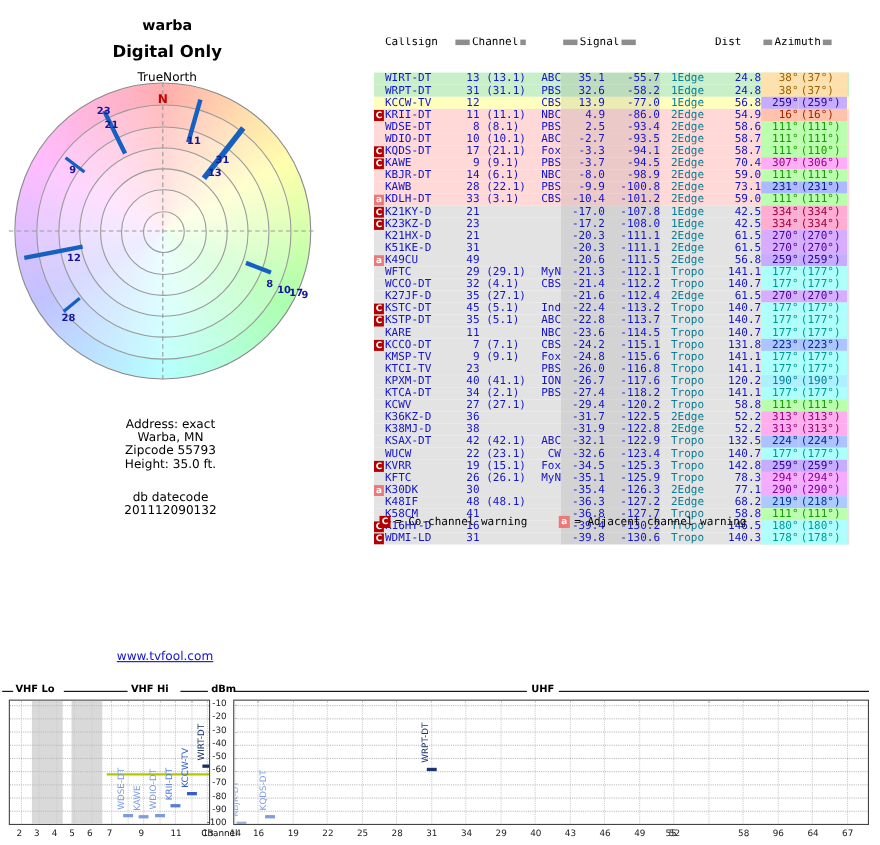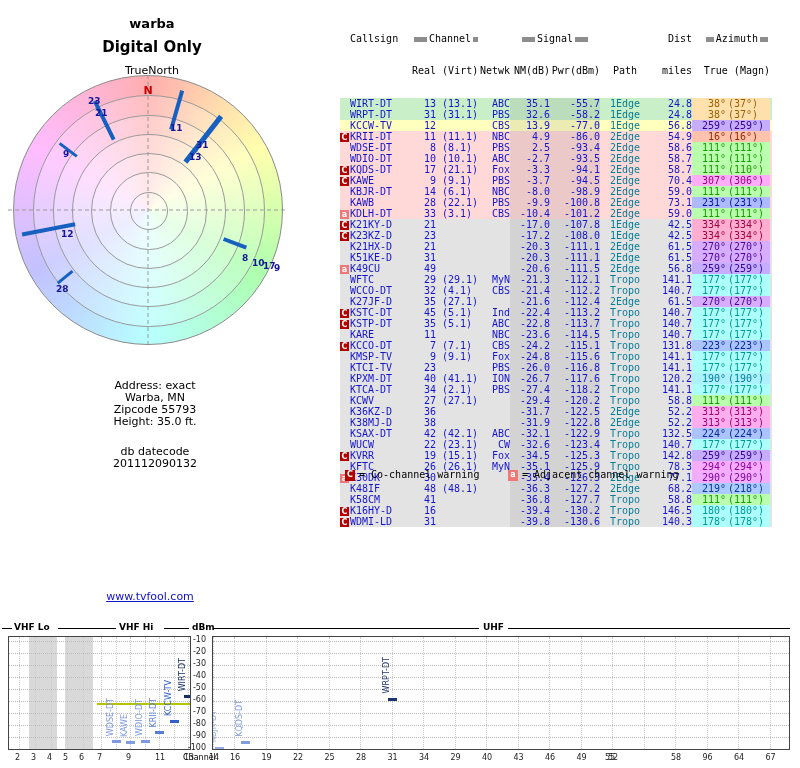--- a/index.html
+++ b/index.html
@@ -38,22 +38,22 @@
     font:10px "DejaVu Sans Mono",monospace;white-space:pre}
   .thead-row{display:flex;height:10px;line-height:10px;color:#000}
   .trow{display:flex;height:11px;line-height:11px}
   .cell{display:inline-block;overflow:hidden}
   .w-mk{width:10px}.w-cs{width:62px}.w-re{width:24px;text-align:right}
   .w-vi{width:42px;text-align:left}.w-nw{width:32px;text-align:right}
   .w-nm{width:40px;text-align:right}.w-pw{width:50px;text-align:right}
   .w-pa{width:50px;text-align:center}.w-di{width:42px;text-align:right}
   .w-at{width:34px;text-align:right}.w-am{width:44px;padding-left:2px}
   .g-cs{width:62px}.g-ch{width:66px;text-align:center}.g-nw{width:32px}
-  .g-sig{width:90px;text-align:center}.g-pa{width:50px}.g-di{width:42px;text-align:right}
-  .g-az{width:78px;text-align:right}
+  .g-sig{width:90px;}.g-pa{width:50px}.g-di{width:42px;}
+  .g-az{width:78px;text-align:left}
   .hbar{display:inline-block;width:13px;height:5px;background:#8d8d8d;margin:0 2px;vertical-align:middle}
   .hbar.sm{width:8px}
   .t-green{background:#c8efc8}.t-yellow{background:#ffffbe}.t-pink{background:#ffd8d8}.t-gray{background:#e3e3e3}
   .c-link{color:#1414cc}.c-num{color:#1414cc}.c-path{color:#0a7d96}
   .sigbg{box-shadow:inset 0 0 0 99px rgba(110,110,110,0.14)}
   .mkbox{display:inline-block;width:9px;height:10px;line-height:10px;text-align:center;
     color:#fff;font:bold 8px "DejaVu Sans",sans-serif}
   .mk-c{background:#b30000}.mk-a{background:#ee7777}
   .legend{position:absolute;left:340px;top:469px;width:460px;height:14px;
     font:10px "DejaVu Sans Mono",monospace}
@@ -132,31 +132,20 @@
 <div class="table-block">
   <div class="thead-row">
     <span class="cell w-mk"></span>
     <span class="cell g-cs">Callsign</span>
     <span class="cell g-ch"><span class="hbar"></span><span>Channel</span><span class="hbar"></span></span>
     <span class="cell g-nw"></span>
     <span class="cell g-sig"><span class="hbar"></span><span>Signal</span><span class="hbar"></span></span>
     <span class="cell g-pa"></span>
     <span class="cell g-di">Dist</span>
     <span class="cell g-az"><span class="hbar sm"></span><span>Azimuth</span><span class="hbar sm"></span></span>
-  </div>
-  <div class="thead-row">
-    <span class="cell w-mk"></span>
-    <span class="cell g-cs"></span>
-    <span class="cell g-ch">Real (Virt)</span>
-    <span class="cell g-nw" style="text-align:right">Netwk</span>
-    <span class="cell w-nm">NM(dB)</span>
-    <span class="cell w-pw">Pwr(dBm)</span>
-    <span class="cell w-pa">Path</span>
-    <span class="cell w-di">miles</span>
-    <span class="cell g-az">True (Magn)</span>
   </div>
   <div id="rows"><div class="trow t-green"><span class="cell w-mk"></span><span class="cell w-cs c-link">WIRT-DT</span><span class="cell w-re c-num">13</span><span class="cell w-vi c-num"> (13.1)</span><span class="cell w-nw c-num">ABC</span><span class="cell w-nm c-num sigbg">35.1</span><span class="cell w-pw c-num sigbg">-55.7</span><span class="cell w-pa c-path">1Edge</span><span class="cell w-di c-num">24.8</span><span class="cell w-at" style="background: rgb(255, 225, 173); color: rgb(153, 97, 0);">38°</span><span class="cell w-am" style="background: rgb(255, 224, 173); color: rgb(153, 94, 0);">(37°)</span></div><div class="trow t-green"><span class="cell w-mk"></span><span class="cell w-cs c-link">WRPT-DT</span><span class="cell w-re c-num">31</span><span class="cell w-vi c-num"> (31.1)</span><span class="cell w-nw c-num">PBS</span><span class="cell w-nm c-num sigbg">32.6</span><span class="cell w-pw c-num sigbg">-58.2</span><span class="cell w-pa c-path">1Edge</span><span class="cell w-di c-num">24.8</span><span class="cell w-at" style="background: rgb(255, 225, 173); color: rgb(153, 97, 0);">38°</span><span class="cell w-am" style="background: rgb(255, 224, 173); color: rgb(153, 94, 0);">(37°)</span></div><div class="trow t-yellow"><span class="cell w-mk"></span><span class="cell w-cs c-link">KCCW-TV</span><span class="cell w-re c-num">12</span><span class="cell w-vi c-num"></span><span class="cell w-nw c-num">CBS</span><span class="cell w-nm c-num sigbg">13.9</span><span class="cell w-pw c-num sigbg">-77.0</span><span class="cell w-pa c-path">1Edge</span><span class="cell w-di c-num">56.8</span><span class="cell w-at" style="background: rgb(199, 173, 255); color: rgb(48, 0, 153);">259°</span><span class="cell w-am" style="background: rgb(199, 173, 255); color: rgb(48, 0, 153);">(259°)</span></div><div class="trow t-pink"><span class="cell w-mk"><span class="mkbox mk-c">C</span></span><span class="cell w-cs c-link">KRII-DT</span><span class="cell w-re c-num">11</span><span class="cell w-vi c-num"> (11.1)</span><span class="cell w-nw c-num">NBC</span><span class="cell w-nm c-num sigbg">4.9</span><span class="cell w-pw c-num sigbg">-86.0</span><span class="cell w-pa c-path">2Edge</span><span class="cell w-di c-num">54.9</span><span class="cell w-at" style="background: rgb(255, 195, 173); color: rgb(153, 41, 0);">16°</span><span class="cell w-am" style="background: rgb(255, 195, 173); color: rgb(153, 41, 0);">(16°)</span></div><div class="trow t-pink"><span class="cell w-mk"></span><span class="cell w-cs c-link">WDSE-DT</span><span class="cell w-re c-num">8</span><span class="cell w-vi c-num"> (8.1)</span><span class="cell w-nw c-num">PBS</span><span class="cell w-nm c-num sigbg">2.5</span><span class="cell w-pw c-num sigbg">-93.4</span><span class="cell w-pa c-path">2Edge</span><span class="cell w-di c-num">58.6</span><span class="cell w-at" style="background: rgb(186, 255, 173); color: rgb(23, 153, 0);">111°</span><span class="cell w-am" style="background: rgb(186, 255, 173); color: rgb(23, 153, 0);">(111°)</span></div><div class="trow t-pink"><span class="cell w-mk"></span><span class="cell w-cs c-link">WDIO-DT</span><span class="cell w-re c-num">10</span><span class="cell w-vi c-num"> (10.1)</span><span class="cell w-nw c-num">ABC</span><span class="cell w-nm c-num sigbg">-2.7</span><span class="cell w-pw c-num sigbg">-93.5</span><span class="cell w-pa c-path">2Edge</span><span class="cell w-di c-num">58.7</span><span class="cell w-at" style="background: rgb(186, 255, 173); color: rgb(23, 153, 0);">111°</span><span class="cell w-am" style="background: rgb(186, 255, 173); color: rgb(23, 153, 0);">(111°)</span></div><div class="trow t-pink"><span class="cell w-mk"><span class="mkbox mk-c">C</span></span><span class="cell w-cs c-link">KQDS-DT</span><span class="cell w-re c-num">17</span><span class="cell w-vi c-num"> (21.1)</span><span class="cell w-nw c-num">Fox</span><span class="cell w-nm c-num sigbg">-3.3</span><span class="cell w-pw c-num sigbg">-94.1</span><span class="cell w-pa c-path">2Edge</span><span class="cell w-di c-num">58.7</span><span class="cell w-at" style="background: rgb(186, 255, 173); color: rgb(23, 153, 0);">111°</span><span class="cell w-am" style="background: rgb(187, 255, 173); color: rgb(26, 153, 0);">(110°)</span></div><div class="trow t-pink"><span class="cell w-mk"><span class="mkbox mk-c">C</span></span><span class="cell w-cs c-link">KAWE</span><span class="cell w-re c-num">9</span><span class="cell w-vi c-num"> (9.1)</span><span class="cell w-nw c-num">PBS</span><span class="cell w-nm c-num sigbg">-3.7</span><span class="cell w-pw c-num sigbg">-94.5</span><span class="cell w-pa c-path">2Edge</span><span class="cell w-di c-num">70.4</span><span class="cell w-at" style="background: rgb(255, 173, 245); color: rgb(153, 0, 135);">307°</span><span class="cell w-am" style="background: rgb(255, 173, 247); color: rgb(153, 0, 138);">(306°)</span></div><div class="trow t-pink"><span class="cell w-mk"></span><span class="cell w-cs c-link">KBJR-DT</span><span class="cell w-re c-num">14</span><span class="cell w-vi c-num"> (6.1)</span><span class="cell w-nw c-num">NBC</span><span class="cell w-nm c-num sigbg">-8.0</span><span class="cell w-pw c-num sigbg">-98.9</span><span class="cell w-pa c-path">2Edge</span><span class="cell w-di c-num">59.0</span><span class="cell w-at" style="background: rgb(186, 255, 173); color: rgb(23, 153, 0);">111°</span><span class="cell w-am" style="background: rgb(186, 255, 173); color: rgb(23, 153, 0);">(111°)</span></div><div class="trow t-pink"><span class="cell w-mk"></span><span class="cell w-cs c-link">KAWB</span><span class="cell w-re c-num">28</span><span class="cell w-vi c-num"> (22.1)</span><span class="cell w-nw c-num">PBS</span><span class="cell w-nm c-num sigbg">-9.9</span><span class="cell w-pw c-num sigbg">-100.8</span><span class="cell w-pa c-path">2Edge</span><span class="cell w-di c-num">73.1</span><span class="cell w-at" style="background: rgb(173, 186, 255); color: rgb(0, 23, 153);">231°</span><span class="cell w-am" style="background: rgb(173, 186, 255); color: rgb(0, 23, 153);">(231°)</span></div><div class="trow t-pink"><span class="cell w-mk"><span class="mkbox mk-a">a</span></span><span class="cell w-cs c-link">KDLH-DT</span><span class="cell w-re c-num">33</span><span class="cell w-vi c-num"> (3.1)</span><span class="cell w-nw c-num">CBS</span><span class="cell w-nm c-num sigbg">-10.4</span><span class="cell w-pw c-num sigbg">-101.2</span><span class="cell w-pa c-path">2Edge</span><span class="cell w-di c-num">59.0</span><span class="cell w-at" style="background: rgb(186, 255, 173); color: rgb(23, 153, 0);">111°</span><span class="cell w-am" style="background: rgb(186, 255, 173); color: rgb(23, 153, 0);">(111°)</span></div><div class="trow t-gray"><span class="cell w-mk"><span class="mkbox mk-c">C</span></span><span class="cell w-cs c-link">K21KY-D</span><span class="cell w-re c-num">21</span><span class="cell w-vi c-num"></span><span class="cell w-nw c-num"></span><span class="cell w-nm c-num sigbg">-17.0</span><span class="cell w-pw c-num sigbg">-107.8</span><span class="cell w-pa c-path">1Edge</span><span class="cell w-di c-num">42.5</span><span class="cell w-at" style="background: rgb(255, 173, 209); color: rgb(153, 0, 66);">334°</span><span class="cell w-am" style="background: rgb(255, 173, 209); color: rgb(153, 0, 66);">(334°)</span></div><div class="trow t-gray"><span class="cell w-mk"><span class="mkbox mk-c">C</span></span><span class="cell w-cs c-link">K23KZ-D</span><span class="cell w-re c-num">23</span><span class="cell w-vi c-num"></span><span class="cell w-nw c-num"></span><span class="cell w-nm c-num sigbg">-17.2</span><span class="cell w-pw c-num sigbg">-108.0</span><span class="cell w-pa c-path">1Edge</span><span class="cell w-di c-num">42.5</span><span class="cell w-at" style="background: rgb(255, 173, 209); color: rgb(153, 0, 66);">334°</span><span class="cell w-am" style="background: rgb(255, 173, 209); color: rgb(153, 0, 66);">(334°)</span></div><div class="trow t-gray"><span class="cell w-mk"></span><span class="cell w-cs c-link">K21HX-D</span><span class="cell w-re c-num">21</span><span class="cell w-vi c-num"></span><span class="cell w-nw c-num"></span><span class="cell w-nm c-num sigbg">-20.3</span><span class="cell w-pw c-num sigbg">-111.1</span><span class="cell w-pa c-path">2Edge</span><span class="cell w-di c-num">61.5</span><span class="cell w-at" style="background: rgb(214, 173, 255); color: rgb(77, 0, 153);">270°</span><span class="cell w-am" style="background: rgb(214, 173, 255); color: rgb(77, 0, 153);">(270°)</span></div><div class="trow t-gray"><span class="cell w-mk"></span><span class="cell w-cs c-link">K51KE-D</span><span class="cell w-re c-num">31</span><span class="cell w-vi c-num"></span><span class="cell w-nw c-num"></span><span class="cell w-nm c-num sigbg">-20.3</span><span class="cell w-pw c-num sigbg">-111.1</span><span class="cell w-pa c-path">2Edge</span><span class="cell w-di c-num">61.5</span><span class="cell w-at" style="background: rgb(214, 173, 255); color: rgb(77, 0, 153);">270°</span><span class="cell w-am" style="background: rgb(214, 173, 255); color: rgb(77, 0, 153);">(270°)</span></div><div class="trow t-gray"><span class="cell w-mk"><span class="mkbox mk-a">a</span></span><span class="cell w-cs c-link">K49CU</span><span class="cell w-re c-num">49</span><span class="cell w-vi c-num"></span><span class="cell w-nw c-num"></span><span class="cell w-nm c-num sigbg">-20.6</span><span class="cell w-pw c-num sigbg">-111.5</span><span class="cell w-pa c-path">2Edge</span><span class="cell w-di c-num">56.8</span><span class="cell w-at" style="background: rgb(199, 173, 255); color: rgb(48, 0, 153);">259°</span><span class="cell w-am" style="background: rgb(199, 173, 255); color: rgb(48, 0, 153);">(259°)</span></div><div class="trow t-gray"><span class="cell w-mk"></span><span class="cell w-cs c-link">WFTC</span><span class="cell w-re c-num">29</span><span class="cell w-vi c-num"> (29.1)</span><span class="cell w-nw c-num">MyN</span><span class="cell w-nm c-num sigbg">-21.3</span><span class="cell w-pw c-num sigbg">-112.1</span><span class="cell w-pa c-path">Tropo</span><span class="cell w-di c-num">141.1</span><span class="cell w-at" style="background: rgb(173, 255, 251); color: rgb(0, 153, 145);">177°</span><span class="cell w-am" style="background: rgb(173, 255, 251); color: rgb(0, 153, 145);">(177°)</span></div><div class="trow t-gray"><span class="cell w-mk"></span><span class="cell w-cs c-link">WCCO-DT</span><span class="cell w-re c-num">32</span><span class="cell w-vi c-num"> (4.1)</span><span class="cell w-nw c-num">CBS</span><span class="cell w-nm c-num sigbg">-21.4</span><span class="cell w-pw c-num sigbg">-112.2</span><span class="cell w-pa c-path">Tropo</span><span class="cell w-di c-num">140.7</span><span class="cell w-at" style="background: rgb(173, 255, 251); color: rgb(0, 153, 145);">177°</span><span class="cell w-am" style="background: rgb(173, 255, 251); color: rgb(0, 153, 145);">(177°)</span></div><div class="trow t-gray"><span class="cell w-mk"></span><span class="cell w-cs c-link">K27JF-D</span><span class="cell w-re c-num">35</span><span class="cell w-vi c-num"> (27.1)</span><span class="cell w-nw c-num"></span><span class="cell w-nm c-num sigbg">-21.6</span><span class="cell w-pw c-num sigbg">-112.4</span><span class="cell w-pa c-path">2Edge</span><span class="cell w-di c-num">61.5</span><span class="cell w-at" style="background: rgb(214, 173, 255); color: rgb(77, 0, 153);">270°</span><span class="cell w-am" style="background: rgb(214, 173, 255); color: rgb(77, 0, 153);">(270°)</span></div><div class="trow t-gray"><span class="cell w-mk"><span class="mkbox mk-c">C</span></span><span class="cell w-cs c-link">KSTC-DT</span><span class="cell w-re c-num">45</span><span class="cell w-vi c-num"> (5.1)</span><span class="cell w-nw c-num">Ind</span><span class="cell w-nm c-num sigbg">-22.4</span><span class="cell w-pw c-num sigbg">-113.2</span><span class="cell w-pa c-path">Tropo</span><span class="cell w-di c-num">140.7</span><span class="cell w-at" style="background: rgb(173, 255, 251); color: rgb(0, 153, 145);">177°</span><span class="cell w-am" style="background: rgb(173, 255, 251); color: rgb(0, 153, 145);">(177°)</span></div><div class="trow t-gray"><span class="cell w-mk"><span class="mkbox mk-c">C</span></span><span class="cell w-cs c-link">KSTP-DT</span><span class="cell w-re c-num">35</span><span class="cell w-vi c-num"> (5.1)</span><span class="cell w-nw c-num">ABC</span><span class="cell w-nm c-num sigbg">-22.8</span><span class="cell w-pw c-num sigbg">-113.7</span><span class="cell w-pa c-path">Tropo</span><span class="cell w-di c-num">140.7</span><span class="cell w-at" style="background: rgb(173, 255, 251); color: rgb(0, 153, 145);">177°</span><span class="cell w-am" style="background: rgb(173, 255, 251); color: rgb(0, 153, 145);">(177°)</span></div><div class="trow t-gray"><span class="cell w-mk"></span><span class="cell w-cs c-link">KARE</span><span class="cell w-re c-num">11</span><span class="cell w-vi c-num"></span><span class="cell w-nw c-num">NBC</span><span class="cell w-nm c-num sigbg">-23.6</span><span class="cell w-pw c-num sigbg">-114.5</span><span class="cell w-pa c-path">Tropo</span><span class="cell w-di c-num">140.7</span><span class="cell w-at" style="background: rgb(173, 255, 251); color: rgb(0, 153, 145);">177°</span><span class="cell w-am" style="background: rgb(173, 255, 251); color: rgb(0, 153, 145);">(177°)</span></div><div class="trow t-gray"><span class="cell w-mk"><span class="mkbox mk-c">C</span></span><span class="cell w-cs c-link">KCCO-DT</span><span class="cell w-re c-num">7</span><span class="cell w-vi c-num"> (7.1)</span><span class="cell w-nw c-num">CBS</span><span class="cell w-nm c-num sigbg">-24.2</span><span class="cell w-pw c-num sigbg">-115.1</span><span class="cell w-pa c-path">Tropo</span><span class="cell w-di c-num">131.8</span><span class="cell w-at" style="background: rgb(173, 197, 255); color: rgb(0, 43, 153);">223°</span><span class="cell w-am" style="background: rgb(173, 197, 255); color: rgb(0, 43, 153);">(223°)</span></div><div class="trow t-gray"><span class="cell w-mk"></span><span class="cell w-cs c-link">KMSP-TV</span><span class="cell w-re c-num">9</span><span class="cell w-vi c-num"> (9.1)</span><span class="cell w-nw c-num">Fox</span><span class="cell w-nm c-num sigbg">-24.8</span><span class="cell w-pw c-num sigbg">-115.6</span><span class="cell w-pa c-path">Tropo</span><span class="cell w-di c-num">141.1</span><span class="cell w-at" style="background: rgb(173, 255, 251); color: rgb(0, 153, 145);">177°</span><span class="cell w-am" style="background: rgb(173, 255, 251); color: rgb(0, 153, 145);">(177°)</span></div><div class="trow t-gray"><span class="cell w-mk"></span><span class="cell w-cs c-link">KTCI-TV</span><span class="cell w-re c-num">23</span><span class="cell w-vi c-num"></span><span class="cell w-nw c-num">PBS</span><span class="cell w-nm c-num sigbg">-26.0</span><span class="cell w-pw c-num sigbg">-116.8</span><span class="cell w-pa c-path">Tropo</span><span class="cell w-di c-num">141.1</span><span class="cell w-at" style="background: rgb(173, 255, 251); color: rgb(0, 153, 145);">177°</span><span class="cell w-am" style="background: rgb(173, 255, 251); color: rgb(0, 153, 145);">(177°)</span></div><div class="trow t-gray"><span class="cell w-mk"></span><span class="cell w-cs c-link">KPXM-DT</span><span class="cell w-re c-num">40</span><span class="cell w-vi c-num"> (41.1)</span><span class="cell w-nw c-num">ION</span><span class="cell w-nm c-num sigbg">-26.7</span><span class="cell w-pw c-num sigbg">-117.6</span><span class="cell w-pa c-path">Tropo</span><span class="cell w-di c-num">120.2</span><span class="cell w-at" style="background: rgb(173, 241, 255); color: rgb(0, 127, 153);">190°</span><span class="cell w-am" style="background: rgb(173, 241, 255); color: rgb(0, 127, 153);">(190°)</span></div><div class="trow t-gray"><span class="cell w-mk"></span><span class="cell w-cs c-link">KTCA-DT</span><span class="cell w-re c-num">34</span><span class="cell w-vi c-num"> (2.1)</span><span class="cell w-nw c-num">PBS</span><span class="cell w-nm c-num sigbg">-27.4</span><span class="cell w-pw c-num sigbg">-118.2</span><span class="cell w-pa c-path">Tropo</span><span class="cell w-di c-num">141.1</span><span class="cell w-at" style="background: rgb(173, 255, 251); color: rgb(0, 153, 145);">177°</span><span class="cell w-am" style="background: rgb(173, 255, 251); color: rgb(0, 153, 145);">(177°)</span></div><div class="trow t-gray"><span class="cell w-mk"></span><span class="cell w-cs c-link">KCWV</span><span class="cell w-re c-num">27</span><span class="cell w-vi c-num"> (27.1)</span><span class="cell w-nw c-num"></span><span class="cell w-nm c-num sigbg">-29.4</span><span class="cell w-pw c-num sigbg">-120.2</span><span class="cell w-pa c-path">Tropo</span><span class="cell w-di c-num">58.8</span><span class="cell w-at" style="background: rgb(186, 255, 173); color: rgb(23, 153, 0);">111°</span><span class="cell w-am" style="background: rgb(186, 255, 173); color: rgb(23, 153, 0);">(111°)</span></div><div class="trow t-gray"><span class="cell w-mk"></span><span class="cell w-cs c-link">K36KZ-D</span><span class="cell w-re c-num">36</span><span class="cell w-vi c-num"></span><span class="cell w-nw c-num"></span><span class="cell w-nm c-num sigbg">-31.7</span><span class="cell w-pw c-num sigbg">-122.5</span><span class="cell w-pa c-path">2Edge</span><span class="cell w-di c-num">52.2</span><span class="cell w-at" style="background: rgb(255, 173, 237); color: rgb(153, 0, 120);">313°</span><span class="cell w-am" style="background: rgb(255, 173, 237); color: rgb(153, 0, 120);">(313°)</span></div><div class="trow t-gray"><span class="cell w-mk"></span><span class="cell w-cs c-link">K38MJ-D</span><span class="cell w-re c-num">38</span><span class="cell w-vi c-num"></span><span class="cell w-nw c-num"></span><span class="cell w-nm c-num sigbg">-31.9</span><span class="cell w-pw c-num sigbg">-122.8</span><span class="cell w-pa c-path">2Edge</span><span class="cell w-di c-num">52.2</span><span class="cell w-at" style="background: rgb(255, 173, 237); color: rgb(153, 0, 120);">313°</span><span class="cell w-am" style="background: rgb(255, 173, 237); color: rgb(153, 0, 120);">(313°)</span></div><div class="trow t-gray"><span class="cell w-mk"></span><span class="cell w-cs c-link">KSAX-DT</span><span class="cell w-re c-num">42</span><span class="cell w-vi c-num"> (42.1)</span><span class="cell w-nw c-num">ABC</span><span class="cell w-nm c-num sigbg">-32.1</span><span class="cell w-pw c-num sigbg">-122.9</span><span class="cell w-pa c-path">Tropo</span><span class="cell w-di c-num">132.5</span><span class="cell w-at" style="background: rgb(173, 195, 255); color: rgb(0, 41, 153);">224°</span><span class="cell w-am" style="background: rgb(173, 195, 255); color: rgb(0, 41, 153);">(224°)</span></div><div class="trow t-gray"><span class="cell w-mk"></span><span class="cell w-cs c-link">WUCW</span><span class="cell w-re c-num">22</span><span class="cell w-vi c-num"> (23.1)</span><span class="cell w-nw c-num">CW</span><span class="cell w-nm c-num sigbg">-32.6</span><span class="cell w-pw c-num sigbg">-123.4</span><span class="cell w-pa c-path">Tropo</span><span class="cell w-di c-num">140.7</span><span class="cell w-at" style="background: rgb(173, 255, 251); color: rgb(0, 153, 145);">177°</span><span class="cell w-am" style="background: rgb(173, 255, 251); color: rgb(0, 153, 145);">(177°)</span></div><div class="trow t-gray"><span class="cell w-mk"><span class="mkbox mk-c">C</span></span><span class="cell w-cs c-link">KVRR</span><span class="cell w-re c-num">19</span><span class="cell w-vi c-num"> (15.1)</span><span class="cell w-nw c-num">Fox</span><span class="cell w-nm c-num sigbg">-34.5</span><span class="cell w-pw c-num sigbg">-125.3</span><span class="cell w-pa c-path">Tropo</span><span class="cell w-di c-num">142.8</span><span class="cell w-at" style="background: rgb(199, 173, 255); color: rgb(48, 0, 153);">259°</span><span class="cell w-am" style="background: rgb(199, 173, 255); color: rgb(48, 0, 153);">(259°)</span></div><div class="trow t-gray"><span class="cell w-mk"></span><span class="cell w-cs c-link">KFTC</span><span class="cell w-re c-num">26</span><span class="cell w-vi c-num"> (26.1)</span><span class="cell w-nw c-num">MyN</span><span class="cell w-nm c-num sigbg">-35.1</span><span class="cell w-pw c-num sigbg">-125.9</span><span class="cell w-pa c-path">Tropo</span><span class="cell w-di c-num">78.3</span><span class="cell w-at" style="background: rgb(247, 173, 255); color: rgb(138, 0, 153);">294°</span><span class="cell w-am" style="background: rgb(247, 173, 255); color: rgb(138, 0, 153);">(294°)</span></div><div class="trow t-gray"><span class="cell w-mk"><span class="mkbox mk-a">a</span></span><span class="cell w-cs c-link">K30DK</span><span class="cell w-re c-num">30</span><span class="cell w-vi c-num"></span><span class="cell w-nw c-num"></span><span class="cell w-nm c-num sigbg">-35.4</span><span class="cell w-pw c-num sigbg">-126.3</span><span class="cell w-pa c-path">2Edge</span><span class="cell w-di c-num">77.1</span><span class="cell w-at" style="background: rgb(241, 173, 255); color: rgb(128, 0, 153);">290°</span><span class="cell w-am" style="background: rgb(241, 173, 255); color: rgb(128, 0, 153);">(290°)</span></div><div class="trow t-gray"><span class="cell w-mk"></span><span class="cell w-cs c-link">K48IF</span><span class="cell w-re c-num">48</span><span class="cell w-vi c-num"> (48.1)</span><span class="cell w-nw c-num"></span><span class="cell w-nm c-num sigbg">-36.3</span><span class="cell w-pw c-num sigbg">-127.2</span><span class="cell w-pa c-path">2Edge</span><span class="cell w-di c-num">68.2</span><span class="cell w-at" style="background: rgb(173, 202, 255); color: rgb(0, 54, 153);">219°</span><span class="cell w-am" style="background: rgb(173, 203, 255); color: rgb(0, 56, 153);">(218°)</span></div><div class="trow t-gray"><span class="cell w-mk"></span><span class="cell w-cs c-link">K58CM</span><span class="cell w-re c-num">41</span><span class="cell w-vi c-num"></span><span class="cell w-nw c-num"></span><span class="cell w-nm c-num sigbg">-36.8</span><span class="cell w-pw c-num sigbg">-127.7</span><span class="cell w-pa c-path">Tropo</span><span class="cell w-di c-num">58.8</span><span class="cell w-at" style="background: rgb(186, 255, 173); color: rgb(23, 153, 0);">111°</span><span class="cell w-am" style="background: rgb(186, 255, 173); color: rgb(23, 153, 0);">(111°)</span></div><div class="trow t-gray"><span class="cell w-mk"><span class="mkbox mk-c">C</span></span><span class="cell w-cs c-link">K16HY-D</span><span class="cell w-re c-num">16</span><span class="cell w-vi c-num"></span><span class="cell w-nw c-num"></span><span class="cell w-nm c-num sigbg">-39.4</span><span class="cell w-pw c-num sigbg">-130.2</span><span class="cell w-pa c-path">Tropo</span><span class="cell w-di c-num">146.5</span><span class="cell w-at" style="background: rgb(173, 255, 255); color: rgb(0, 153, 153);">180°</span><span class="cell w-am" style="background: rgb(173, 255, 255); color: rgb(0, 153, 153);">(180°)</span></div><div class="trow t-gray"><span class="cell w-mk"><span class="mkbox mk-c">C</span></span><span class="cell w-cs c-link">WDMI-LD</span><span class="cell w-re c-num">31</span><span class="cell w-vi c-num"></span><span class="cell w-nw c-num"></span><span class="cell w-nm c-num sigbg">-39.8</span><span class="cell w-pw c-num sigbg">-130.6</span><span class="cell w-pa c-path">Tropo</span><span class="cell w-di c-num">140.3</span><span class="cell w-at" style="background: rgb(173, 255, 252); color: rgb(0, 153, 148);">178°</span><span class="cell w-am" style="background: rgb(173, 255, 252); color: rgb(0, 153, 148);">(178°)</span></div></div>
 </div>
 
 <div class="legend">
   <span class="lg1"><span class="lgbox mk-c">C</span><span>= Co-channel warning</span></span>
   <span class="lg2"><span class="lgbox mk-a">a</span><span>= Adjacent channel warning</span></span>
 </div>
 
 <div id="spectrum">

